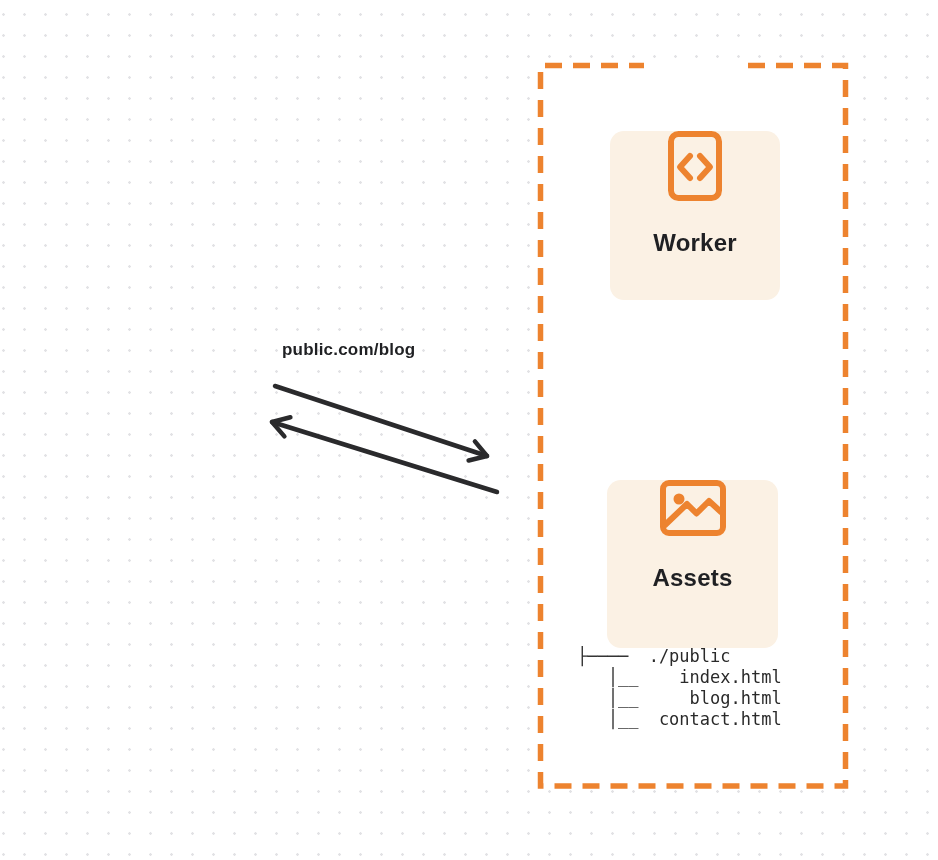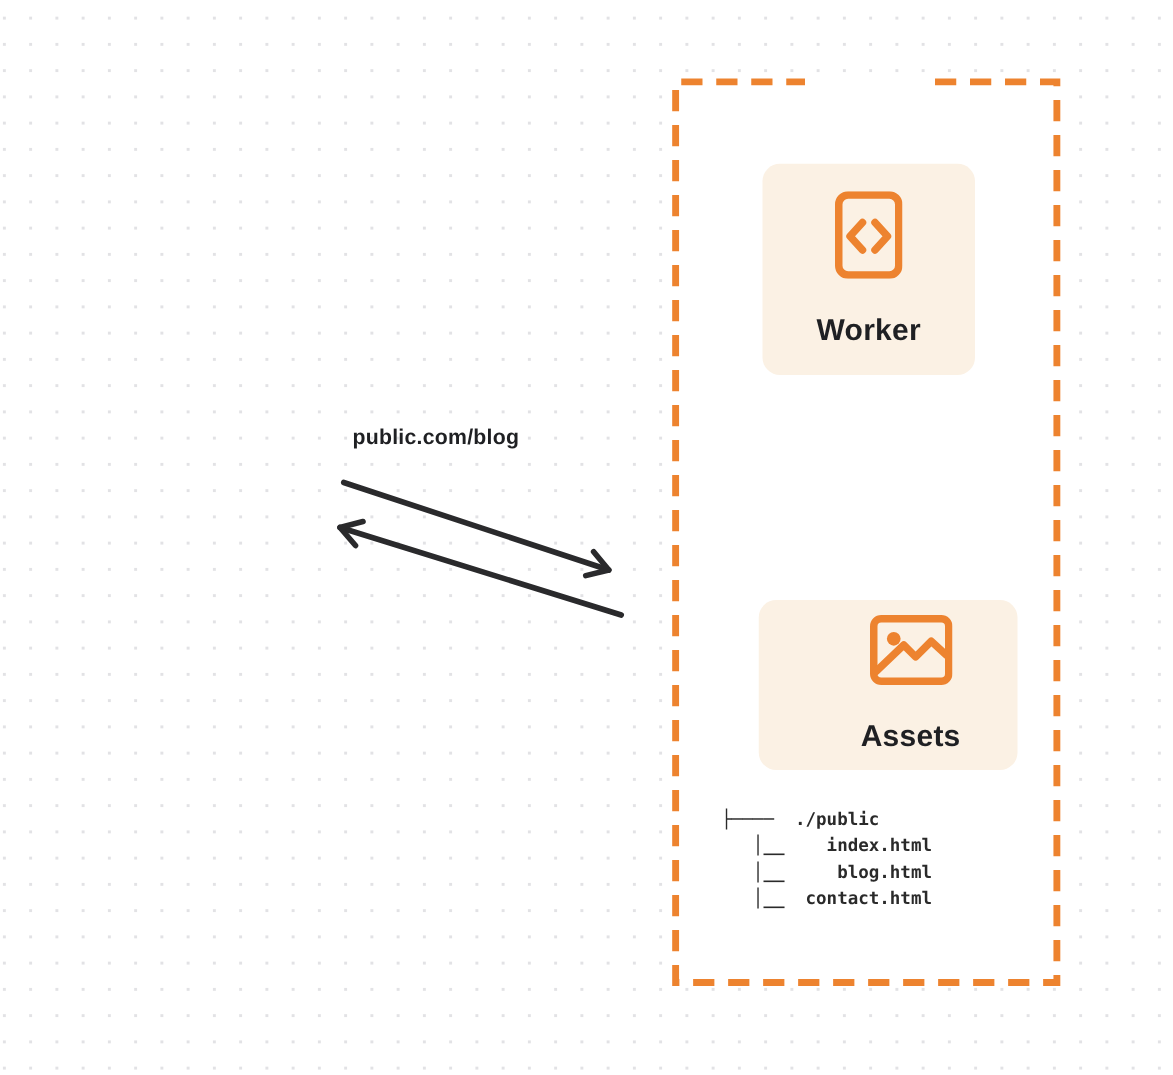--- a/index.html
+++ b/index.html
@@ -74,36 +74,35 @@
     color: var(--ink, #1F2023);
     letter-spacing: 0.2px;
   }
   .card {
     position: absolute;
     background: var(--card_bg, #FBF1E4);
     border-radius: 14px;
     display: flex;
     flex-direction: column;
     align-items: center;
-    justify-content: center;
     gap: 28px;
   }
   .card.worker { left: 610px; top: 131px; width: 170px; height: 169px; }
-  .card.assets { left: 607px; top: 480px; width: 171px; height: 136px; padding-left: 36px; }
+  .card.assets { left: 607px; top: 480px; width: 171px; height: 168px; }
   .icon-stroke { fill: none; stroke: var(--orange, #ED832F); stroke-width: 6; }
   .icon-round { stroke-linecap: round; stroke-linejoin: round; }
   .icon-fill { fill: var(--orange, #ED832F); stroke: none; }
   .file-tree {
     position: absolute;
     left: 577px; top: 646px;
     margin: 0;
     font-family: "DejaVu Sans Mono", monospace;
-    font-size: 14px;
+    font-size: 17px;
     line-height: 21px;
-    font-weight: 700;
+    font-weight: 400;
     color: var(--tree_ink, #2A2A2A);
     white-space: pre;
   }
 </style>
 </head>
 <body>
 
 <div class="stage">
 
   <div class="project-bg"></div>

